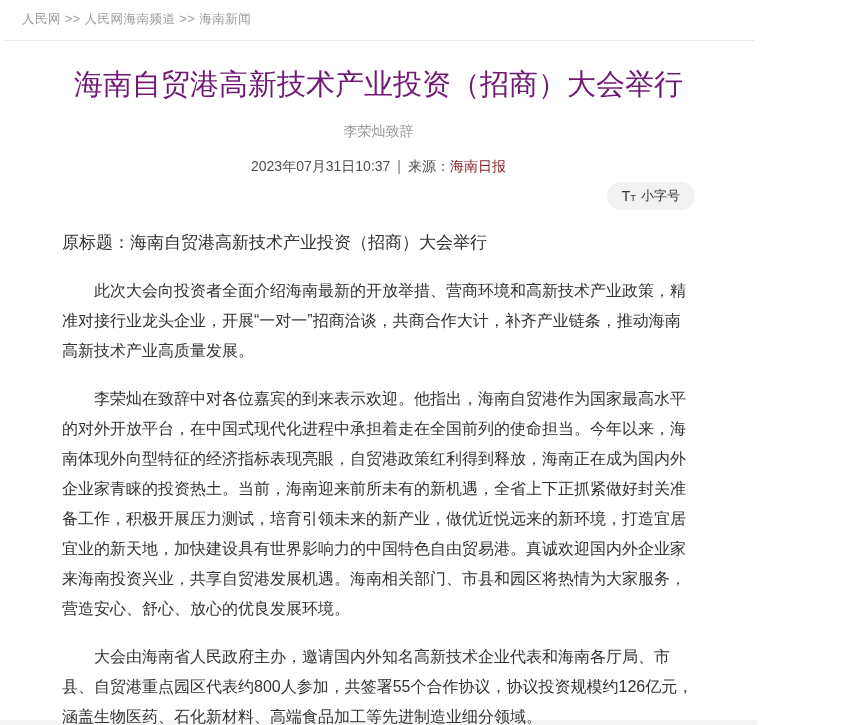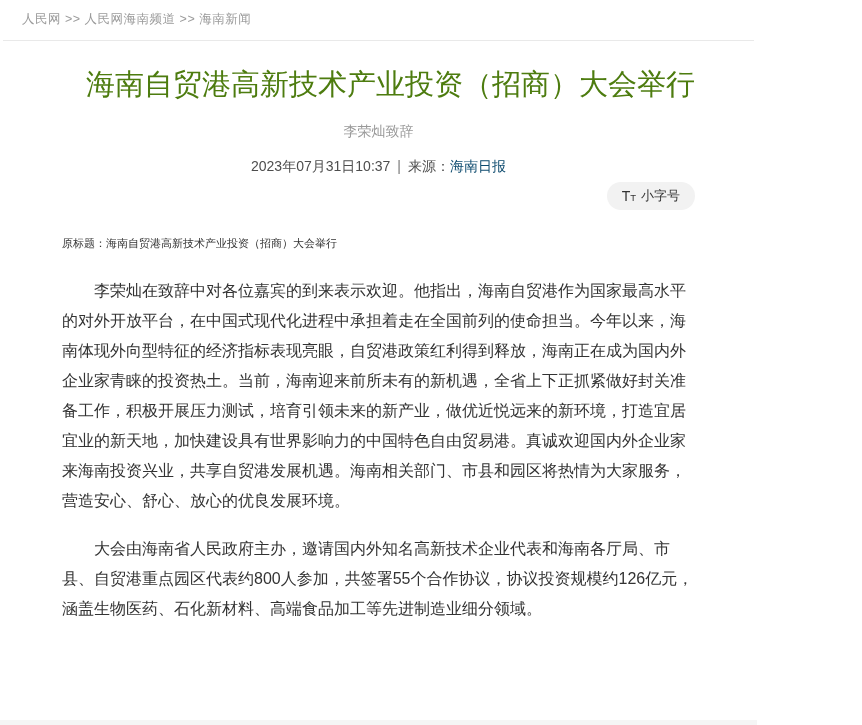--- a/index.html
+++ b/index.html
@@ -29,40 +29,40 @@
   .breadcrumb .sep { margin: 0 4px; color: #9b9b9b; }
   .top-divider {
     border-bottom: 1px solid #e9e9e9;
     margin: 0 3px;
   }
 
   
   .content { width: 633px; margin: 0 auto; }
   .article-title {
     margin-top: 25px;
-    text-align: right;
+    text-align: center;
     font-size: 29px;
     font-weight: 400;
-    color: #4d7c0f;
+    color: #701a75;
     line-height: 1.25;
   }
   .article-subtitle {
     margin-top: 21px;
     text-align: center;
     font-size: 14px;
     color: #999;
   }
   .article-meta {
     margin-top: 17px;
     text-align: center;
     font-size: 14px;
     color: #4d4d4d;
   }
   .article-meta .meta-sep { margin: 0 7px; color: #777; }
-  .article-meta a { color: #0c4a6e; text-decoration: none; cursor: pointer; }
+  .article-meta a { color: #7f1d1d; text-decoration: none; cursor: pointer; }
 
   .toolbar {
     margin-top: 6px;
     display: flex;
     justify-content: flex-end;
   }
   .fontsize-btn {
     display: inline-flex;
     align-items: center;
     gap: 5px;
@@ -79,21 +79,21 @@
   .tt-icon .t-big { font-size: 14px; }
   .tt-icon .t-small { font-size: 9.5px; }
 
   
   .article-body {
     margin-top: 18px;
     font-size: 16px;
     line-height: 30px;
     color: #333;
   }
-  .orig-title { text-indent: 0; font-size: 11px; }
+  .orig-title { text-indent: 0; font-size: 17px; }
   .article-body p.para {
     text-indent: 2em;
     margin-top: 18px;
   }
 </style>
 </head>
 <body>
 
 <div class="page">
 
@@ -115,19 +115,20 @@
 
     <div class="toolbar">
       <button class="fontsize-btn">
         <span class="tt-icon"><span class="t-big">T</span><span class="t-small">T</span></span>
         <span>小字号</span>
       </button>
     </div>
 
     <div class="article-body">
       <p class="orig-title">原标题：海南自贸港高新技术产业投资（招商）大会举行</p>
+      <p class="para">此次大会向投资者全面介绍海南最新的开放举措、营商环境和高新技术产业政策，精准对接行业龙头企业，开展“一对一”招商洽谈，共商合作大计，补齐产业链条，推动海南高新技术产业高质量发展。</p>
       <p class="para">李荣灿在致辞中对各位嘉宾的到来表示欢迎。他指出，海南自贸港作为国家最高水平的对外开放平台，在中国式现代化进程中承担着走在全国前列的使命担当。今年以来，海南体现外向型特征的经济指标表现亮眼，自贸港政策红利得到释放，海南正在成为国内外企业家青睐的投资热土。当前，海南迎来前所未有的新机遇，全省上下正抓紧做好封关准备工作，积极开展压力测试，培育引领未来的新产业，做优近悦远来的新环境，打造宜居宜业的新天地，加快建设具有世界影响力的中国特色自由贸易港。真诚欢迎国内外企业家来海南投资兴业，共享自贸港发展机遇。海南相关部门、市县和园区将热情为大家服务，营造安心、舒心、放心的优良发展环境。</p>
       <p class="para">大会由海南省人民政府主办，邀请国内外知名高新技术企业代表和海南各厅局、市县、自贸港重点园区代表约800人参加，共签署55个合作协议，协议投资规模约126亿元，涵盖生物医药、石化新材料、高端食品加工等先进制造业细分领域。</p>
 
     </div>
 
   </div>
 </div>
 
 </body></html>

